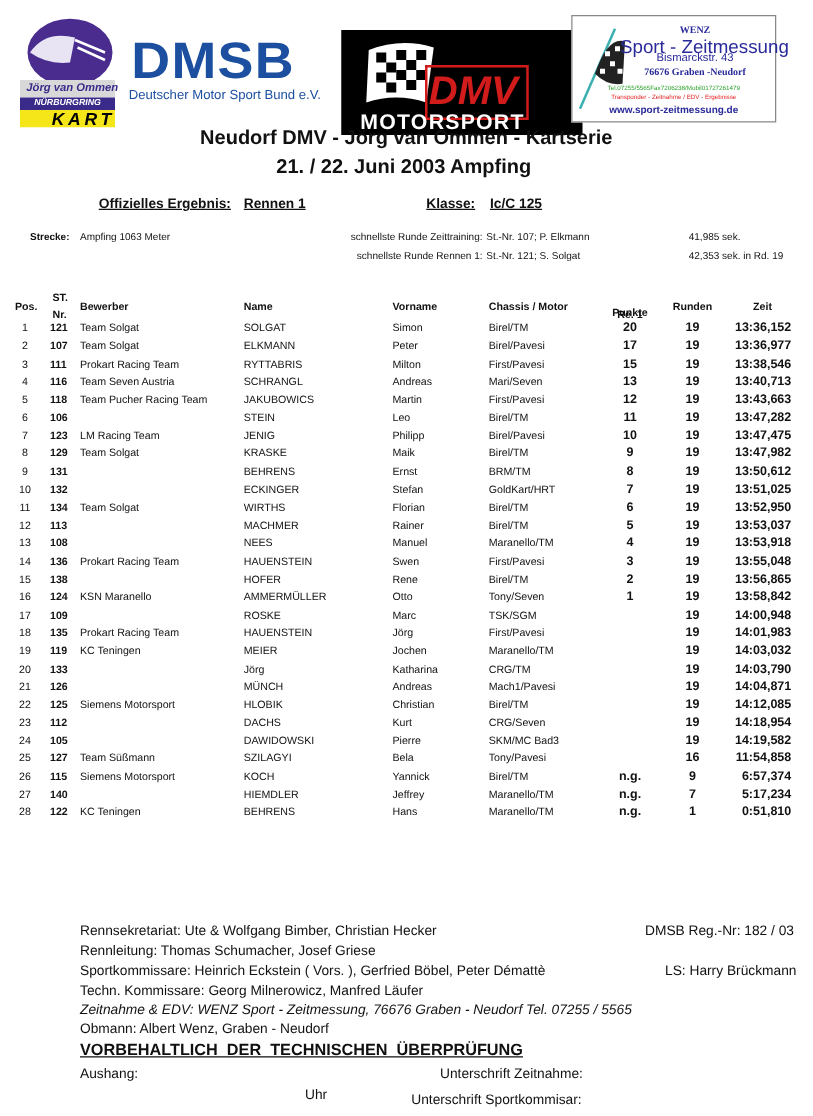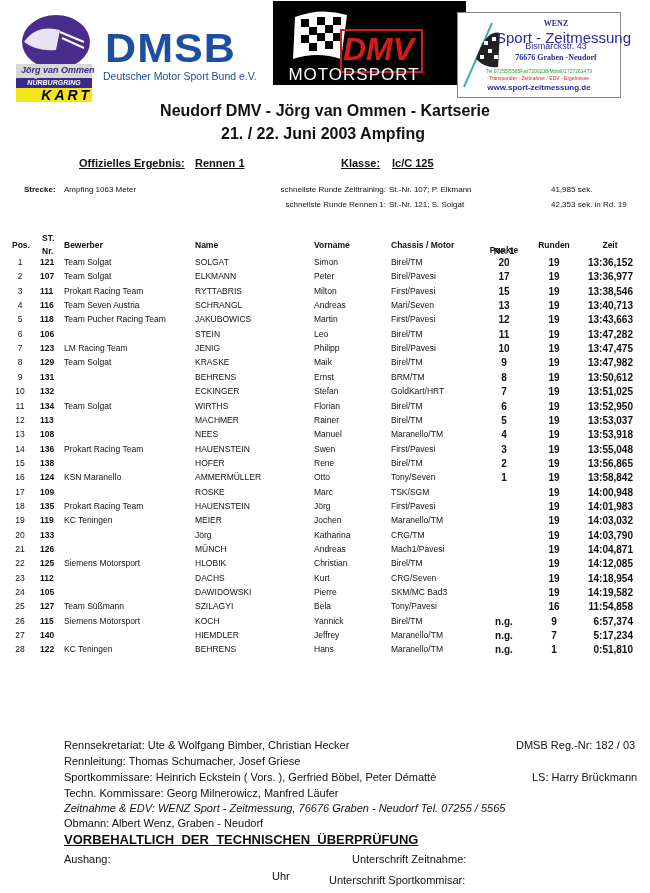--- a/index.html
+++ b/index.html
@@ -1,27 +1,27 @@
 <!DOCTYPE html>
 <html><head>
 <meta charset="utf-8">
 <style>
   html, body { margin:0; padding:0; background:#fff; }
   body { width:650px; height:893px; position:relative; overflow:hidden; font-family:"Liberation Sans", sans-serif; color:#111; }
   .abs { position:absolute; }
   
   .logo-jvo { left:16px; top:12px; width:76px; height:90px; }
   .logo-dmsb { left:103px; top:28px; width:150px; height:55px; }
-  .logo-dmv { left:273px; top:1px; width:193px; height:84px; background:#000; }
+  .logo-dmv { left:273px; top:24px; width:193px; height:84px; background:#000; }
   .logo-wenz { left:457px; top:12px; width:162px; height:84px; border:1px solid #888; background:#fff; }
   .dmsb-big { font-family:"Liberation Sans", sans-serif; font-weight:bold; font-size:41px; color:#1d4fa0; letter-spacing:1px; line-height:40px; position:absolute; left:2px; top:0; transform:scaleX(1.05); transform-origin:left; }
   .dmsb-sub { font-size:10.5px; color:#1d4fa0; position:absolute; left:0; top:42px; white-space:nowrap; }
   .dmv-box { position:absolute; left:67px; top:28px; width:79px; height:40px; border:2px solid #d21b1b; }
   .dmv-text { position:absolute; left:70px; top:30px; font-weight:bold; font-style:italic; font-size:32px; color:#d21b1b; line-height:36px; }
-  .dmv-moto { position:absolute; left:0; width:162px; top:64px; text-align:center; color:#fff; font-weight:normal; font-size:17px; letter-spacing:1px; }
+  .dmv-moto { position:absolute; left:0; width:162px; top:64px; text-align:center; color:#fff; font-weight:bold; font-size:17px; letter-spacing:1px; }
   .wenz-line { position:absolute; width:120px; left:38px; text-align:center; white-space:nowrap; }
   .title1 { left:0; width:650px; top:102px; text-align:center; font-weight:bold; font-size:16px; }
   .title2 { left:0; width:646px; top:125px; text-align:center; font-weight:bold; font-size:16px; }
   .u { text-decoration:underline; font-weight:bold; font-size:11px; }
   .small { font-size:8px; }
   .hdr { font-size:8.5px; font-weight:bold; }
   .row { position:absolute; left:0; width:650px; height:14.4px; font-size:8.5px; }
   .row span { position:absolute; white-space:nowrap; }
   .c-pos { left:12px; width:16px; text-align:center; }
   .c-nr { left:40px; font-weight:bold; }
@@ -445,14 +445,14 @@
 <span class="foot" style="left:516px;top:739px;">DMSB Reg.-Nr: 182 / 03</span>
 <span class="foot" style="left:64px;top:755px;">Rennleitung: Thomas Schumacher, Josef Griese</span>
 <span class="foot" style="left:64px;top:771px;">Sportkommissare: Heinrich Eckstein ( Vors. ), Gerfried Böbel, Peter Démattè</span>
 <span class="foot" style="left:532px;top:771px;">LS: Harry Brückmann</span>
 <span class="foot" style="left:64px;top:787px;">Techn. Kommissare: Georg Milnerowicz, Manfred Läufer</span>
 <span class="foot" style="left:64px;top:802px;font-style:italic;">Zeitnahme &amp; EDV: WENZ Sport - Zeitmessung, 76676 Graben - Neudorf  Tel. 07255 / 5565</span>
 <span class="foot" style="left:64px;top:817px;">Obmann: Albert Wenz, Graben - Neudorf</span>
 <span class="foot" style="left:64px;top:832px;font-weight:bold;font-size:13px;text-decoration:underline;white-space:pre;">VORBEHALTLICH  DER  TECHNISCHEN  ÜBERPRÜFUNG</span>
 <span class="foot" style="left:352px;top:853px;">Unterschrift Zeitnahme:</span>
 <span class="foot" style="left:64px;top:853px;">Aushang:</span>
-<span class="foot" style="left:244px;top:870px;margin-left:28px;">Uhr</span>
+<span class="foot" style="left:244px;top:870px;">Uhr</span>
 <span class="foot" style="left:329px;top:874px;">Unterschrift Sportkommisar:</span>
 
 </body></html>

